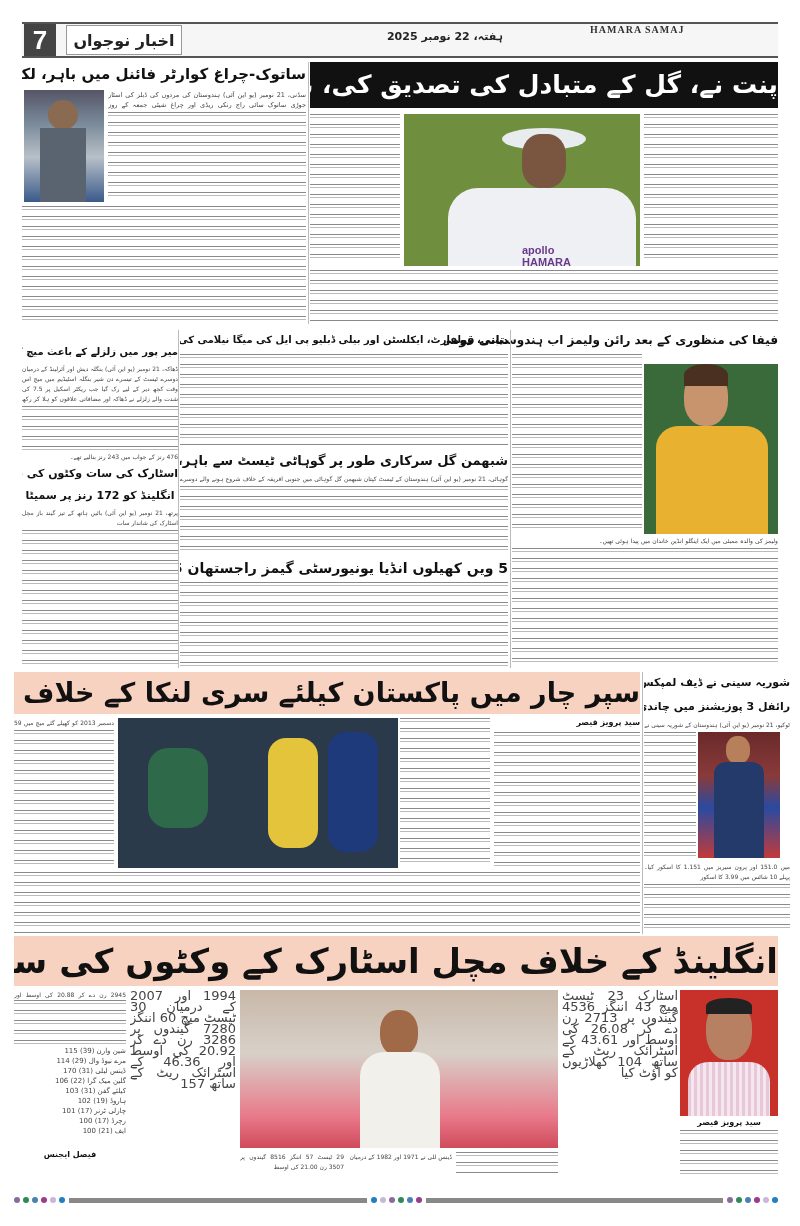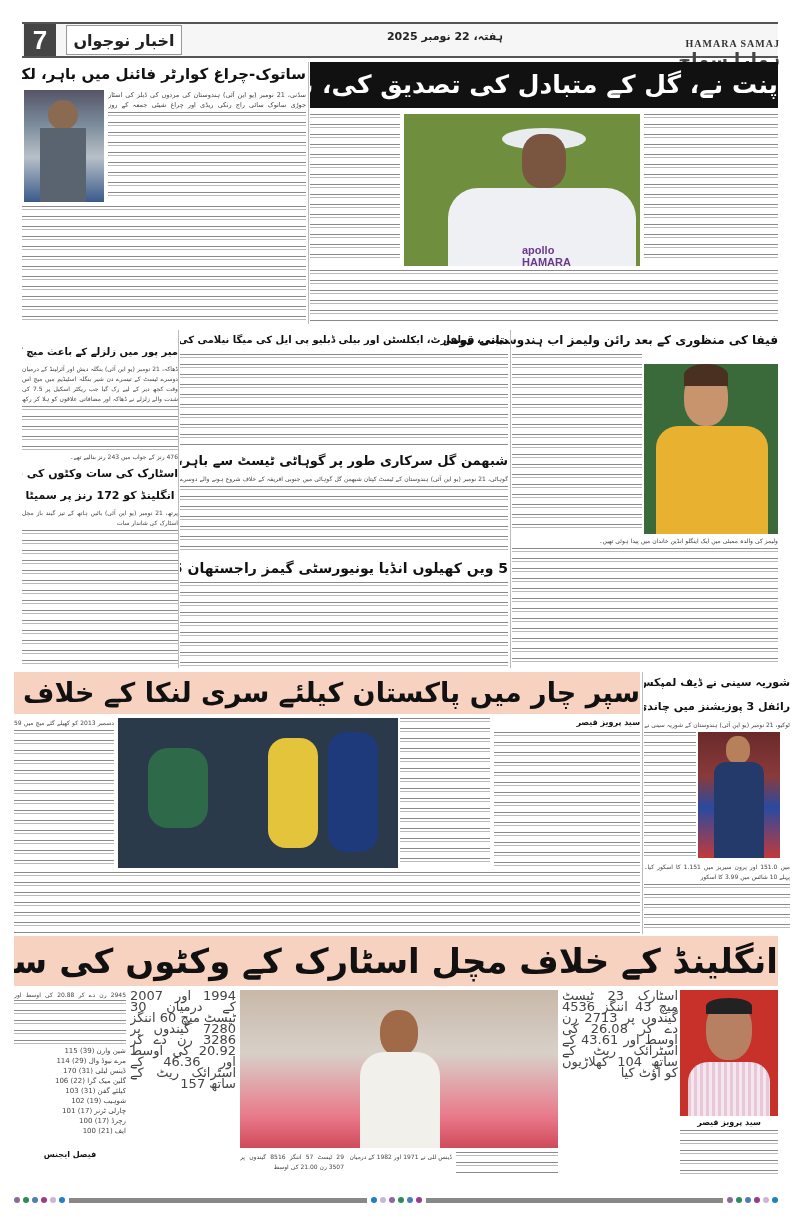--- a/index.html
+++ b/index.html
@@ -2,21 +2,21 @@
 <html><head>
 <meta charset="utf-8">
 <style>
 *{box-sizing:border-box;margin:0;padding:0}
 body{width:800px;height:1226px;background:#fff;font-family:"DejaVu Sans",sans-serif;position:relative;overflow:hidden;color:#222}
 .abs{position:absolute}
 .masthead{left:22px;top:22px;width:756px;height:36px;border-top:2px solid #555;border-bottom:2px solid #555;background:#f6f6f6}
 .pgnum{left:24px;top:24px;width:32px;height:32px;background:#444;color:#fff;font:bold 26px "Liberation Sans",sans-serif;text-align:center;line-height:32px}
 .section{left:66px;top:25px;width:116px;height:30px;border:1px solid #999;background:#fff;font:bold 16px "DejaVu Sans",sans-serif;text-align:center;line-height:30px;direction:rtl}
 .date{left:350px;top:30px;width:190px;font:bold 11px "DejaVu Sans",sans-serif;text-align:center;direction:rtl}
-.logo{left:590px;top:38px;width:190px;height:32px;text-align:right}
+.logo{left:590px;top:24px;width:190px;height:32px;text-align:left}
 .logo .en{font:bold 10px "Liberation Serif",serif;letter-spacing:1px;color:#333}
 .logo .ur{font:bold 18px "DejaVu Sans",sans-serif;color:#444;direction:rtl}
 .headline{direction:rtl;text-align:center;font-weight:bold;color:#111;white-space:nowrap;overflow:hidden}
 .blackbar{background:#111;color:#fff}
 .pinkbar{background:#f8d2c0;color:#111}
 .txt{direction:rtl;text-align:justify;font-size:7px;line-height:10px;color:#444;overflow:hidden}
 .txt::after{content:"";}
 .lines{background:repeating-linear-gradient(to bottom,#8a8a8a 0 1px,transparent 1px 3px,#bbb 3px 4px,transparent 4px 10px)}
 .img{overflow:hidden}
 .cap{direction:rtl;font:bold 8px "DejaVu Sans",sans-serif;text-align:right;color:#111}
@@ -26,21 +26,20 @@
 </style>
 </head>
 <body>
 
 <div class="abs masthead"></div>
 <div class="abs pgnum">7</div>
 <div class="abs section">اخبار نوجواں</div>
 <div class="abs date">ہفتہ، 22 نومبر 2025</div>
 <div class="abs logo">
   <div class="en">HAMARA SAMAJ</div>
-  <div class="ur">ہمارا سماج</div>
 </div>
 
 <div class="abs headline blackbar" style="left:310px;top:62px;width:468px;height:46px;font-size:25px;line-height:46px">پنت نے، گل کے متبادل کی تصدیق کی، نام خفیہ رکھا گیا</div>
 
 <div class="abs headline" style="left:22px;top:62px;width:284px;height:24px;font-size:15px;line-height:24px">ساتوک-چراغ کوارٹر فائنل میں باہر، لکشیہ سین سیمی فائنل میں</div>
 <div class="abs img" style="left:24px;top:90px;width:80px;height:112px;background:linear-gradient(#556 0,#7a8a9a 30%,#b8c0c8 60%,#3a5a8a 100%)">
   <div style="position:absolute;left:24px;top:10px;width:30px;height:30px;border-radius:50%;background:#8a6a50"></div>
   <div style="position:absolute;left:16px;top:38px;width:46px;height:74px;background:#5a6470"></div>
 </div>
 <div class="abs txt" style="left:108px;top:90px;width:198px;height:20px;font-size:6.5px;line-height:10px">سڈنی، 21 نومبر (یو این آئی) ہندوستان کی مردوں کی ڈبلز کی اسٹار جوڑی ساتوک سائی راج رنکی ریڈی اور چراغ شیٹی جمعہ کے روز انڈونیشیا کے محمد شوہیب فکری اور فجر الفیان سے ہار کر</div>
@@ -114,21 +113,21 @@
 <div class="abs headline pinkbar" style="left:14px;top:936px;width:764px;height:50px;font-size:34px;line-height:50px">انگلینڈ کے خلاف مچل اسٹارک کے وکٹوں کی سنچری</div>
 
 <div class="abs" style="left:14px;top:990px;width:112px;height:200px">
   <div class="lines" style="height:56px"></div>
   <div class="txt" style="direction:rtl;font-size:7px;line-height:10px">
     <div><span>شین وارن</span> (<span>39</span>) <span>115</span></div>
     <div><span>مرے نیوڈ وال</span> (<span>29</span>) <span>114</span></div>
     <div><span>ڈینس لیلی</span> (<span>31</span>) <span>170</span></div>
     <div><span>گلین میک گرا</span> (<span>22</span>) <span>106</span></div>
     <div><span>کیلئے گفن</span> (<span>31</span>) <span>103</span></div>
-    <div><span>شوہیب</span> (<span>19</span>) <span>102</span></div>
+    <div><span>ہاروڈ</span> (<span>19</span>) <span>102</span></div>
     <div><span>چارلی ٹرنر</span> (<span>17</span>) <span>101</span></div>
     <div><span>رچرڈ</span> (<span>17</span>) <span>100</span></div>
     <div><span>ایف</span> (<span>21</span>) <span>100</span></div>
   </div>
   <div class="cap" style="text-align:center;margin-top:14px">فیصل ایجنس</div>
 </div>
 <div class="abs txt" style="left:14px;top:990px;width:112px;height:10px;font-size:6px;background:#fff">2945 رن دے کر 20.88 کی اوسط اور 55.99 کے اسٹرائک ریٹ کے ساتھ 141</div>
 
 <div class="abs txt" style="left:130px;top:990px;width:106px;height:200px;font-size:13px;line-height:11px">1994 اور 2007 کے درمیان 30 ٹیسٹ میچ 60 اننگز 7280 گیندوں پر 3286 رن دے کر 20.92 کی اوسط اور 46.36 کے اسٹرائک ریٹ کے ساتھ 157</div>
 

